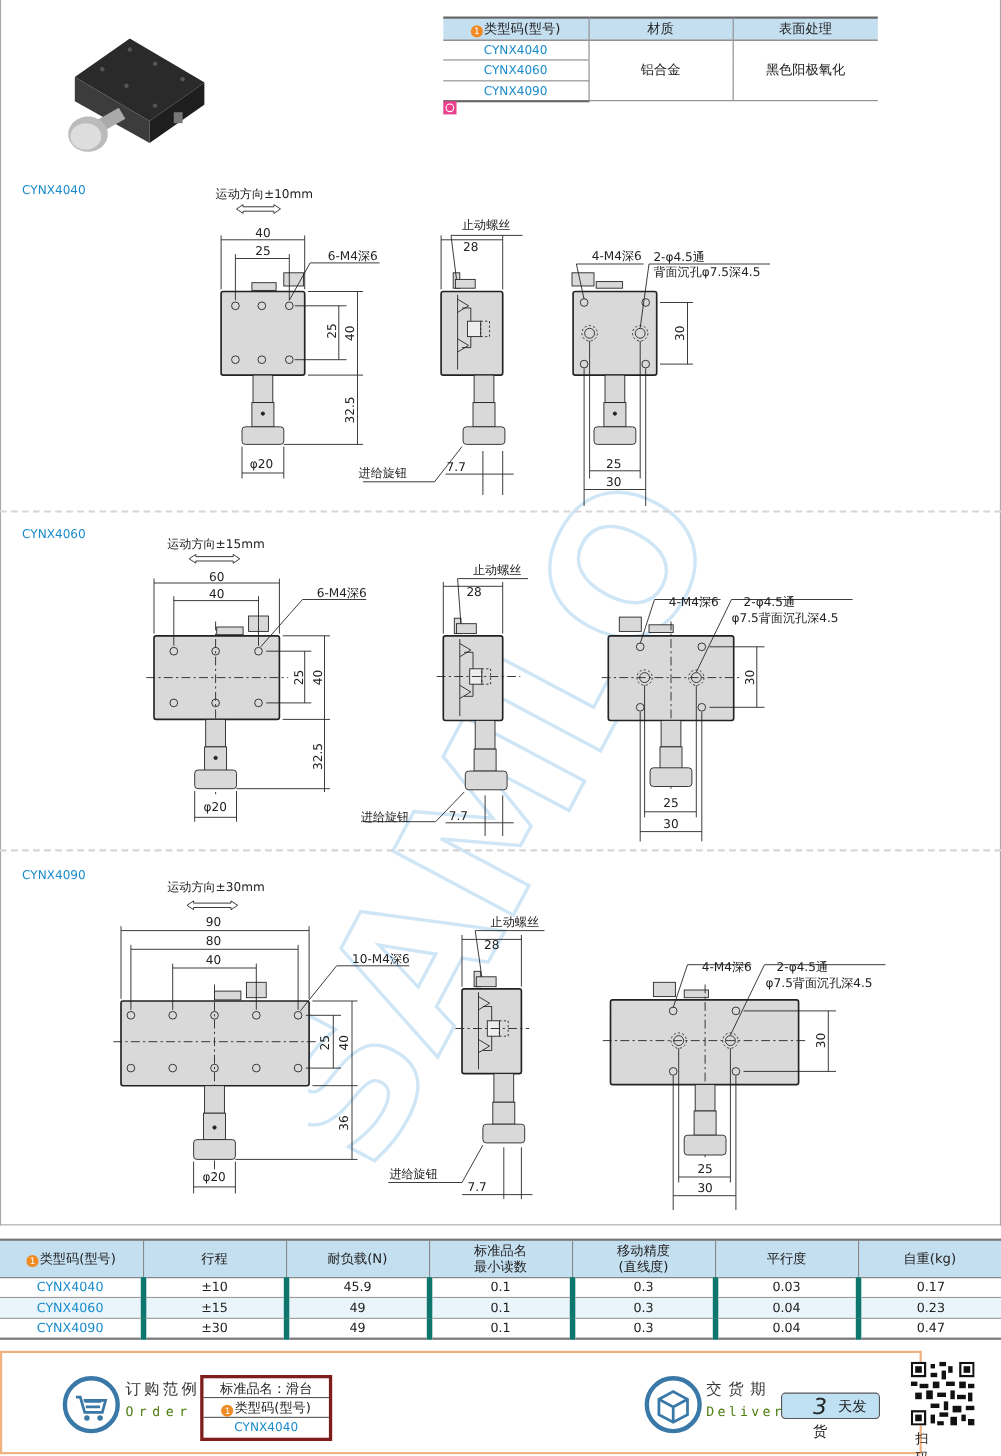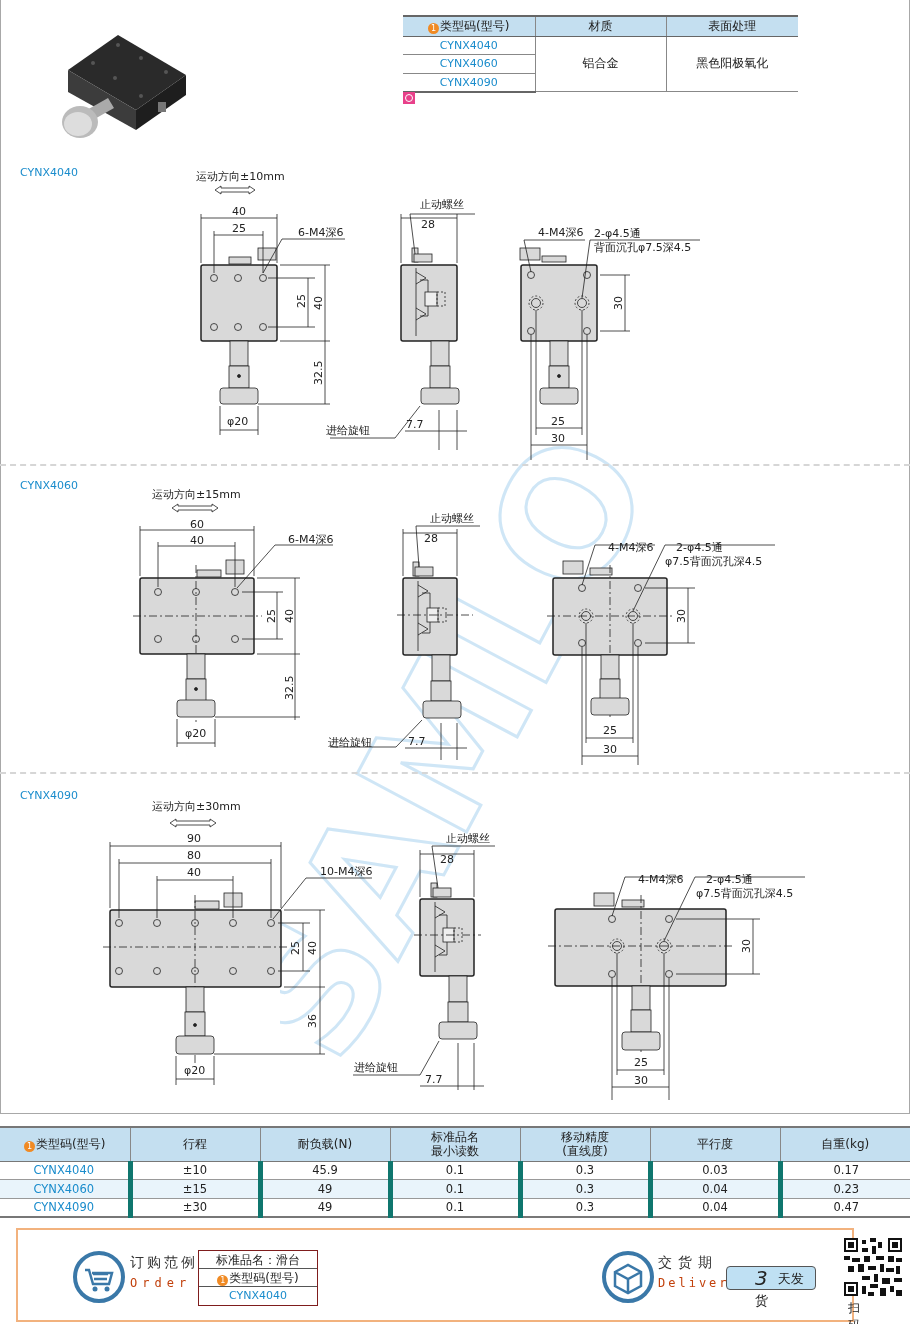--- a/index.html
+++ b/index.html
@@ -27,26 +27,26 @@
   svg text { font-family: "DejaVu Sans", sans-serif; }
   
   .data { position: absolute; left: 0; top: 1126px; width: 910px; font-size: 12px; }
   .data th { background: #c4dff0; font-weight: normal; height: 34px; line-height: 14px; border-top: 2px solid #777; border-bottom: 1px solid #777; border-left: 1px solid #888; }
   .data th:first-child { border-left: none; }
   .data td { height: 18.5px; text-align: center; border-bottom: 1px solid #999; border-left: 5px solid #0f766e; font-size: 11.5px; }
   .data td:first-child { border-left: none; }
   .data tr.alt td { background: #e9f4fb; }
   .data tr:last-child td { border-bottom: 2px solid #777; }
   
-  .footer { position: absolute; left: 16px; top: 1228px; width: 838px; height: 94px; border: 2px solid #f2b27e; }
-  .order-box { position: absolute; left: 180px; top: 20px; width: 120px; border: 1px solid #7f1d1d; font-size: 12px; }
+  .footer { position: absolute; left: 0; top: 1228px; width: 838px; height: 94px; border: 2px solid #f2b27e; }
+  .order-box { position: absolute; left: 180px; top: 20px; width: 120px; border: 3px solid #7f1d1d; font-size: 12px; }
   .order-box div { height: 18px; line-height: 18px; text-align: center; border-bottom: 1px solid #555; }
   .order-box div:last-child { border-bottom: none; }
   .lbl-cn { position: absolute; font-size: 14px; letter-spacing: 3px; color: #333; }
-  .lbl-en { position: absolute; font-size: 12px; letter-spacing: 5px; color: #c2410c; font-family: "DejaVu Sans Mono", monospace; }
+  .lbl-en { position: absolute; font-size: 12px; letter-spacing: 5px; color: #4d7c0f; font-family: "DejaVu Sans Mono", monospace; }
   .days { position: absolute; left: 708px; top: 36px; width: 90px; height: 24px; border: 1px solid #555; border-radius: 4px; background: #bfe0f3; font-size: 13px; line-height: 22px; padding-left: 28px; }
   .days .n { font-size: 20px; font-style: italic; margin-right: 10px; vertical-align: -2px; }
   .qr { position: absolute; left: 826px; top: 8px; width: 58px; height: 58px; }
   .qr-label { position: absolute; left: 830px; top: 70px; font-size: 12px; }
 </style>
 </head>
 <body>
 
 <div class="frame"></div>
 

